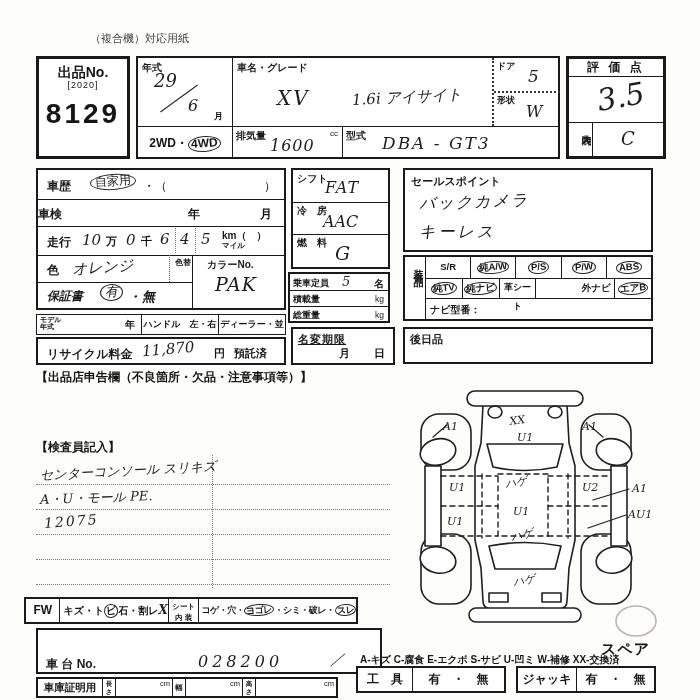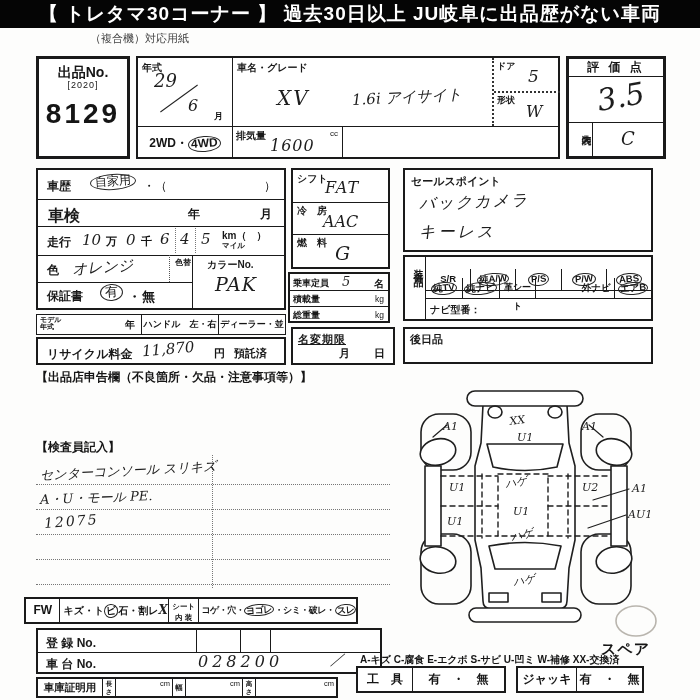--- a/index.html
+++ b/index.html
@@ -23,23 +23,20 @@
   svg .dsh{stroke-dasharray:5 4;stroke-width:1.4;}
   svg .thin{stroke-width:1.2;}
   svg .mark{font:italic 11px "DejaVu Serif",serif;fill:#1b1b1b;stroke:none;}
   svg .spare{stroke:#b9b5ae;stroke-width:1.6;}
 </style>
 </head>
 <body>
 
 <div class="sheet">
 
-  <div class="banner">
-    <span>【 トレタマ30コーナー 】 過去30日以上 JU岐阜に出品歴がない車両</span>
-  </div>
   <div class="abs" style="left:90px;top:31px;font-size:11px;color:#444;">（複合機）対応用紙</div>
 
   <div class="bx bx3" style="left:36px;top:56px;width:94px;height:103px;">
     <div style="text-align:center;font-weight:bold;font-size:14px;margin-top:5px;">出品No.</div>
     <div style="text-align:center;font-size:9px;letter-spacing:1px;margin-top:-2px;">[2020]</div>
     <div style="text-align:center;font-size:28px;font-weight:bold;letter-spacing:3px;margin-top:8px;">8129</div>
   </div>
 
   <div class="bx" style="left:136px;top:56px;width:424px;height:103px;border-width:2px;">
 
@@ -67,41 +64,45 @@
 
     <div class="abs" style="left:0;top:68px;width:420px;height:32px;border-top:1.6px solid #1a1a1a;">
       <div class="abs" style="left:0;top:0;width:94px;height:32px;border-right:1.6px solid #1a1a1a;text-align:center;line-height:32px;font-size:12px;font-weight:bold;">
         <span>2WD</span><span>・</span><span class="circ" style="padding:0 2px;">4WD</span>
       </div>
       <div class="abs" style="left:94px;top:0;width:110px;height:32px;border-right:1.6px solid #1a1a1a;">
         <span class="lbl abs" style="left:4px;top:2px;">排気量</span>
         <span class="abs" style="right:4px;top:2px;font-size:8px;">cc</span>
         <span class="hw abs" style="left:38px;top:9px;font-size:16px;letter-spacing:1px;">1600</span>
       </div>
+      <div class="abs" style="left:204px;top:0;width:216px;height:32px;">
+        <span class="lbl abs" style="left:4px;top:2px;">型式</span>
+        <span class="hw abs" style="left:40px;top:6px;font-size:17px;letter-spacing:2px;">DBA - GT3</span>
+      </div>
     </div>
   </div>
 
   <div class="bx bx3" style="left:566px;top:56px;width:100px;height:103px;">
     <div style="height:17px;border-bottom:1.6px solid #1a1a1a;text-align:center;font-size:12px;font-weight:bold;letter-spacing:3px;line-height:17px;">評 価 点</div>
     <div class="hw abs" style="left:28px;top:20px;font-size:30px;transform:rotate(-10deg);">3.5</div>
     <div class="abs" style="left:0;bottom:0;width:94px;height:33px;border-top:1.6px solid #1a1a1a;">
       <div class="abs" style="left:0;top:0;width:24px;height:33px;border-right:1.6px solid #1a1a1a;font-size:10px;font-weight:bold;line-height:1.2;padding:4px 0 0 6px;box-sizing:border-box;writing-mode:vertical-rl;text-orientation:upright;">内装</div>
       <span class="hw abs" style="left:52px;top:5px;font-size:18px;">C</span>
     </div>
   </div>
 
   <div class="bx" style="left:36px;top:168px;width:250px;height:142px;border-width:2px;">
     <div class="abs" style="left:0;top:0;width:246px;height:29px;border-bottom:1.6px solid #1a1a1a;">
       <span class="lbl abs" style="left:9px;top:8px;font-size:12px;">車歴</span>
       <span class="circ abs" style="left:52px;top:4px;font-size:12px;">自家用</span>
       <span class="abs" style="left:105px;top:8px;font-size:12px;">・（</span>
       <span class="abs" style="right:8px;top:8px;font-size:12px;">）</span>
     </div>
     <div class="abs" style="left:0;top:29px;width:246px;height:27px;border-bottom:1.6px solid #1a1a1a;">
-      <span class="lbl abs" style="left:10px;top:7px;font-size:16px;">車検</span>
+      <span class="lbl abs" style="left:0;top:7px;font-size:12px;">車検</span>
       <span class="abs" style="left:150px;top:7px;font-size:12px;font-weight:bold;">年</span>
       <span class="abs" style="left:222px;top:7px;font-size:12px;font-weight:bold;">月</span>
     </div>
     <div class="abs" style="left:0;top:56px;width:246px;height:29px;border-bottom:1.6px solid #1a1a1a;">
       <span class="lbl abs" style="left:9px;top:8px;font-size:12px;">走行</span>
       <span class="hw abs" style="left:44px;top:5px;font-size:15px;">10</span>
       <span class="abs" style="left:68px;top:8px;font-size:11px;font-weight:bold;">万</span>
       <span class="hw abs" style="left:88px;top:5px;font-size:15px;">0</span>
       <span class="abs" style="left:103px;top:8px;font-size:11px;font-weight:bold;">千</span>
       <span class="hw abs" style="left:122px;top:4px;font-size:15px;">6</span>
@@ -115,21 +116,21 @@
 
     <div class="abs" style="left:0;top:85px;width:246px;height:53px;">
       <div class="abs" style="left:0;top:0;width:154px;height:53px;">
         <div class="abs" style="left:0;top:0;width:154px;height:27px;border-bottom:1.6px solid #1a1a1a;">
           <span class="lbl abs" style="left:9px;top:7px;font-size:12px;">色</span>
           <span class="hw abs" style="left:34px;top:3px;font-size:15px;transform:rotate(-4deg);">オレンジ</span>
           <div class="abs" style="right:0;top:0;width:22px;height:27px;border-left:1.6px dotted #555;">
             <span class="stack abs" style="left:5px;top:4px;"><span>色替</span></span>
           </div>
         </div>
-        <div class="abs" style="left:0;top:27px;width:154px;height:26px;">
+        <div class="abs" style="left:0;top:27px;width:154px;height:26px;font-style:italic;">
           <span class="lbl abs" style="left:9px;top:6px;font-size:12px;">保証書</span>
           <span class="circ abs" style="left:62px;top:2px;font-size:13px;">有</span>
           <span class="abs" style="left:90px;top:6px;font-size:13px;font-weight:bold;">・</span>
           <span class="abs" style="left:104px;top:6px;font-size:13px;font-weight:bold;">無</span>
         </div>
       </div>
       <div class="abs" style="left:154px;top:0;width:92px;height:53px;border-left:1.6px solid #1a1a1a;">
         <span class="lbl abs" style="left:14px;top:3px;">カラーNo.</span>
         <span class="hw abs" style="left:22px;top:18px;font-size:19px;letter-spacing:1px;">PAK</span>
       </div>
@@ -168,21 +169,21 @@
   </div>
 
   <div class="bx" style="left:403px;top:168px;width:250px;height:84px;border-width:2px;">
     <span class="lbl abs" style="left:6px;top:4px;font-size:11px;">セールスポイント</span>
     <span class="hw abs" style="left:14px;top:22px;font-size:16px;letter-spacing:2px;transform:rotate(-2deg);">バックカメラ</span>
     <span class="hw abs" style="left:14px;top:52px;font-size:16px;letter-spacing:3px;">キーレス</span>
   </div>
 
   <div class="bx" style="left:403px;top:255px;width:250px;height:66px;border-width:2px;">
     <div class="abs" style="left:0;top:0;width:21px;height:62px;border-right:1.6px solid #1a1a1a;writing-mode:vertical-rl;text-orientation:upright;font-size:10px;font-weight:bold;letter-spacing:4px;padding:4px 0 0 4px;box-sizing:border-box;">装備品</div>
-    <div class="abs" style="left:21px;top:12px;width:225px;height:21px;border-bottom:1.4px solid #1a1a1a;display:flex;">
+    <div class="abs" style="left:21px;top:0;width:225px;height:21px;border-bottom:1.4px solid #1a1a1a;display:flex;">
       <div style="flex:1;border-right:1.4px solid #1a1a1a;text-align:center;line-height:20px;font-size:9.5px;font-weight:bold;"><span>S/R</span></div>
       <div style="flex:1;border-right:1.4px solid #1a1a1a;text-align:center;line-height:20px;font-size:9.5px;font-weight:bold;"><span class="circ" style="padding:0 1px;">純A/W</span></div>
       <div style="flex:1;border-right:1.4px solid #1a1a1a;text-align:center;line-height:20px;font-size:9.5px;font-weight:bold;"><span class="circ" style="padding:0 2px;">P/S</span></div>
       <div style="flex:1;border-right:1.4px solid #1a1a1a;text-align:center;line-height:20px;font-size:9.5px;font-weight:bold;"><span class="circ" style="padding:0 2px;">P/W</span></div>
       <div style="flex:1;text-align:center;line-height:20px;font-size:9.5px;font-weight:bold;"><span class="circ" style="padding:0 2px;">ABS</span></div>
     </div>
     <div class="abs" style="left:21px;top:21px;width:225px;height:20px;border-bottom:1.4px solid #1a1a1a;display:flex;">
       <div style="flex:1;border-right:1.4px solid #1a1a1a;text-align:center;line-height:19px;font-size:9.5px;font-weight:bold;"><span class="circ" style="padding:0 1px;">純TV</span></div>
       <div style="flex:1;border-right:1.4px solid #1a1a1a;text-align:center;line-height:19px;font-size:9.5px;font-weight:bold;"><span class="circ" style="padding:0 1px;">純ナビ</span></div>
       <div style="flex:1;border-right:1.4px solid #1a1a1a;text-align:center;line-height:19px;font-size:9px;font-weight:bold;"><span>革シート</span></div>
@@ -245,26 +246,20 @@
     </div>
     <div style="width:30px;border-right:1.4px solid #1a1a1a;text-align:center;font-size:7.5px;font-weight:bold;line-height:1.4;padding-top:3px;">
       <span>シート</span><br><span>内 装</span>
     </div>
     <div style="flex:1;line-height:23px;font-size:9px;font-weight:bold;padding-left:2px;letter-spacing:-0.5px;white-space:nowrap;">
       <span>コゲ・穴・</span><span class="circ" style="padding:0 1px;">ヨゴレ</span><span>・シミ・破レ・</span><span class="circ" style="padding:0 1px;">スレ</span>
     </div>
   </div>
 
   <div class="bx" style="left:36px;top:628px;width:346px;height:46px;border-width:2px;">
-    <div class="abs" style="left:0;top:0;width:342px;height:22px;border-bottom:1.4px solid #1a1a1a;">
-      <span class="lbl abs" style="left:8px;top:5px;font-size:12px;">登 録 No.</span>
-      <div class="cellline" style="left:158px;top:0;width:1.4px;height:22px;"></div>
-      <div class="cellline" style="left:202px;top:0;width:1.4px;height:22px;"></div>
-      <div class="cellline" style="left:232px;top:0;width:1.4px;height:22px;"></div>
-    </div>
     <div class="abs" style="left:0;top:22px;width:342px;height:20px;">
       <span class="lbl abs" style="left:8px;top:4px;font-size:12px;text-align:center;">車 台 No.</span>
       <span class="hw abs" style="left:160px;top:0px;font-size:16px;letter-spacing:4px;">028200</span>
       <span class="hw abs" style="left:292px;top:-2px;font-size:15px;">／</span>
     </div>
   </div>
 
   <div class="bx" style="left:36px;top:677px;width:302px;height:21px;border-width:2px;display:flex;">
     <div style="width:64px;border-right:1.4px solid #1a1a1a;text-align:center;line-height:17px;font-size:10.5px;font-weight:bold;"><span>車庫証明用</span></div>
     <div style="width:12px;border-right:1.2px solid #1a1a1a;font-size:6.5px;font-weight:bold;line-height:1.2;text-align:center;padding-top:1px;"><span>長</span><br><span>さ</span></div>
@@ -279,21 +274,21 @@
     <div style="flex:1;position:relative;">
         <span class="abs" style="right:2px;top:0;font-size:7.5px;">cm</span>
       </div>
   </div>
 
   <div class="abs" style="left:360px;top:653px;font-size:10px;font-weight:bold;white-space:nowrap;">A-キズ C-腐食 E-エクボ S-サビ U-凹ミ W-補修 XX-交換済</div>
   <div class="bx" style="left:356px;top:666px;width:150px;height:27px;border-width:2px;display:flex;">
     <div style="width:54px;border-right:1.4px solid #1a1a1a;text-align:center;line-height:23px;font-size:12px;font-weight:bold;"><span>工　具</span></div>
     <div style="flex:1;text-align:center;line-height:23px;font-size:12px;font-weight:bold;"><span>有　・　無</span></div>
   </div>
-  <div class="bx" style="left:516px;top:666px;width:128px;height:27px;border-width:2px;display:flex;">
+  <div class="bx" style="left:516px;top:666px;width:140px;height:27px;border-width:2px;display:flex;">
     <div style="width:58px;border-right:1.4px solid #1a1a1a;text-align:center;line-height:23px;font-size:12px;font-weight:bold;"><span>ジャッキ</span></div>
     <div style="flex:1;text-align:center;line-height:23px;font-size:12px;font-weight:bold;"><span>有　・　無</span></div>
   </div>
   <div class="abs" style="left:601px;top:640px;font-size:15px;font-weight:bold;letter-spacing:1px;">スペア</div>
 
   <svg class="abs" style="left:405px;top:388px;" width="295" height="258" viewBox="0 0 295 258">
 
     <rect class="ln" x="16" y="26" width="50" height="56" rx="18"></rect>
     <rect class="ln" x="176" y="26" width="50" height="56" rx="18"></rect>
     <rect class="ln" x="16" y="146" width="50" height="70" rx="18"></rect>

